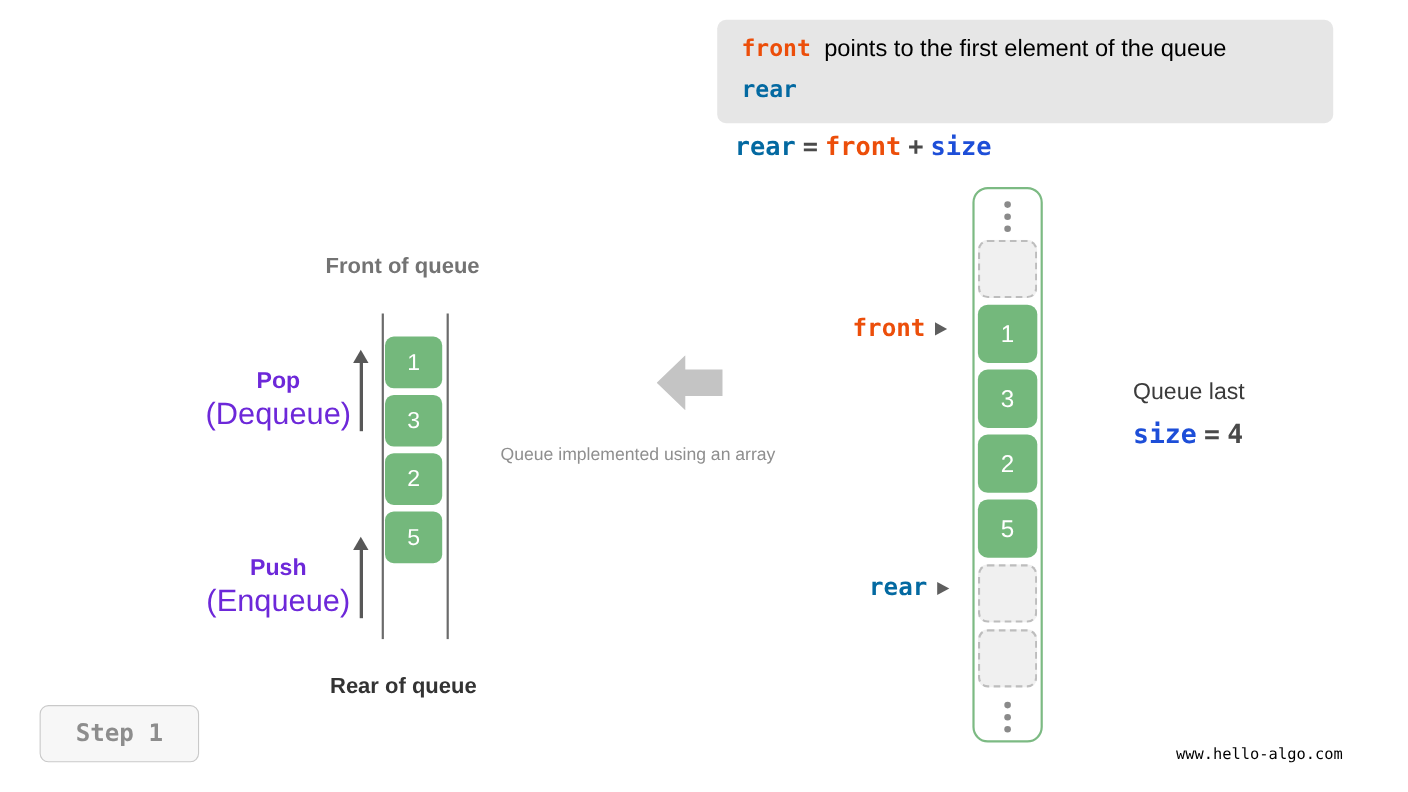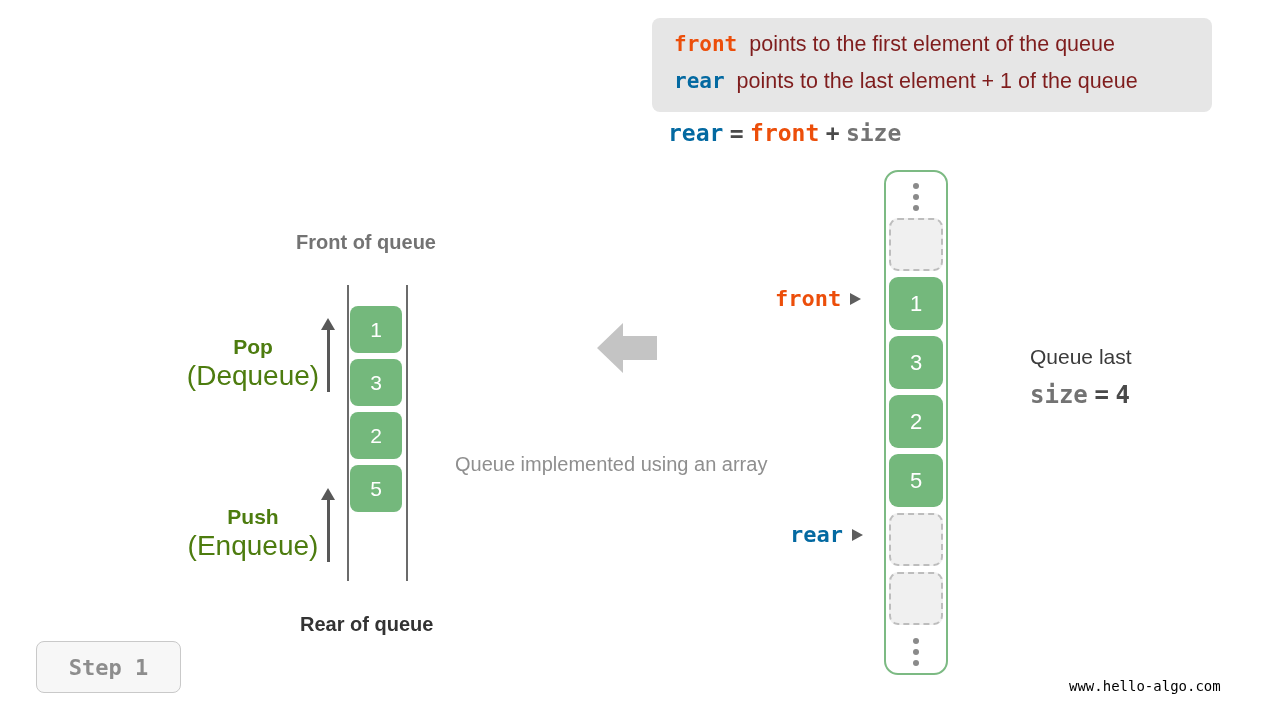--- a/index.html
+++ b/index.html
@@ -33,24 +33,24 @@
     align-items: baseline;
     height: 37px;
     white-space: nowrap;
   }
   .mono {
     font-family: "DejaVu Sans Mono", "Liberation Mono", monospace;
     font-weight: bold;
   }
   .kw-front { color: #ec4e0a; }
   .kw-rear  { color: #0369a1; }
-  .kw-size  { color: #737373; }
+  .kw-size  { color: #1d4ed8; }
   .legend-line .mono { font-size: 21px; letter-spacing: 0px; }
   .legend-text {
-    color: #7f1d1d;
+    color: #000000;
     font-size: 21.5px;
     margin-left: 12px;
   }
 
   
   #formula {
     left: 668px;
     top: 120px;
     font-size: 23px;
     white-space: nowrap;
@@ -97,21 +97,21 @@
     border-radius: 8px;
     color: #ffffff;
     font-size: 21px;
     display: flex;
     align-items: center;
     justify-content: center;
   }
 
   .side-label {
     text-align: center;
-    color: #4d7c0f;
+    color: #6d28d9;
     white-space: nowrap;
   }
   .side-label .strong {
     font-size: 21px;
     font-weight: bold;
     display: block;
     line-height: 28px;
   }
   .side-label .paren {
     font-size: 28px;
@@ -137,24 +137,23 @@
   #pop-arrow  { left: 320px; top: 318px; }
   #pop-arrow .shaft  { height: 62px; }
   #push-arrow { left: 320px; top: 488px; }
   #push-arrow .shaft { height: 62px; }
 
   
   #middle-arrow { left: 597px; top: 323px; }
   #caption {
     left: 455px;
     top: 405px;
-    font-size: 20px;
+    font-size: 16px;
     color: #8f8f8f;
     white-space: nowrap;
-    margin-top: 48px;
   }
 
   
   #array-container {
     left: 884px;
     top: 170px;
     width: 64px;
     height: 505px;
     border: 2px solid #7cba83;
     border-radius: 14px;
@@ -274,21 +273,20 @@
 </head>
 <body>
 
 <div class="abs" id="legend-box">
   <div class="legend-line">
     <span class="mono kw-front">front</span>
     <span class="legend-text">points to the first element of the queue</span>
   </div>
   <div class="legend-line">
     <span class="mono kw-rear">rear</span>
-    <span class="legend-text">points to the last element + 1 of the queue</span>
   </div>
 </div>
 
 <div class="abs" id="formula">
   <span class="kw-rear">rear</span>
   <span class="op">=</span>
   <span class="kw-front">front</span>
   <span class="op">+</span>
   <span class="kw-size">size</span>
 </div>

